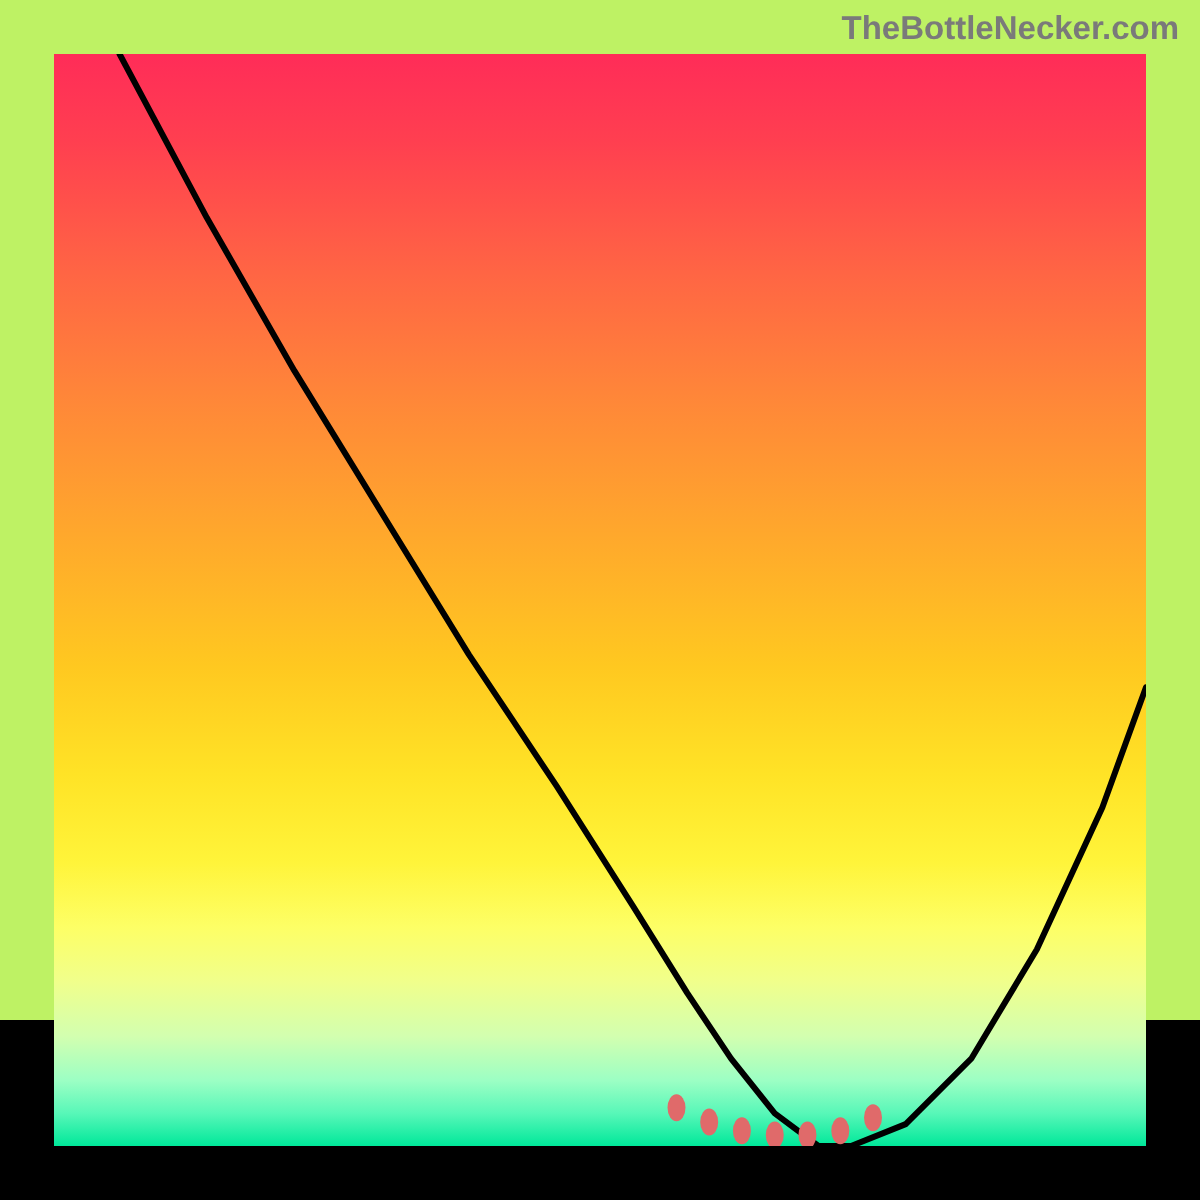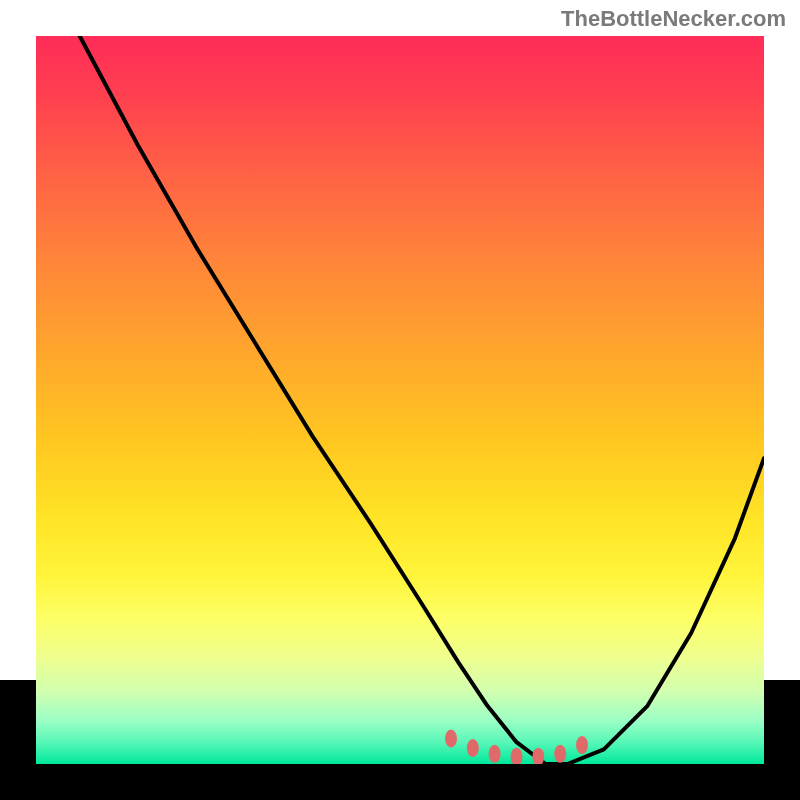--- a/index.html
+++ b/index.html
@@ -7,21 +7,21 @@
     padding: 0;
     background: #000;
     width: 800px;
     height: 800px;
     overflow: hidden;
     font-family: Arial, sans-serif;
   }
   .container {
     width: 800px;
     height: 680px;
-    background: #ffffff;
+    background: #bef264;
     position: relative;
     text-decoration: underline;
   }
   .watermark {
     position: absolute;
     top: 6px;
     right: 14px;
     color: #7a7a7a;
     font-size: 22px;
     font-weight: bold;

